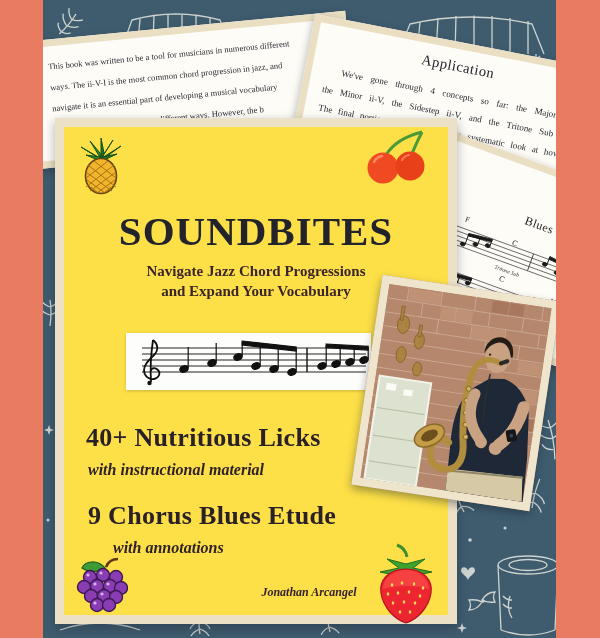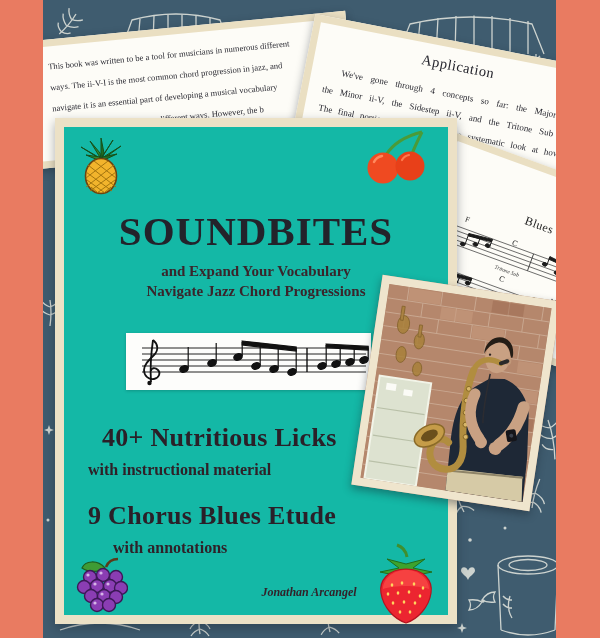--- a/index.html
+++ b/index.html
@@ -27,33 +27,33 @@
   #app-page .frag{text-align:right;padding-right:26px;line-height:23px;}
   #app-page .gap{height:10px;}
   #blues-page{left:415px;top:165px;width:225px;height:185px;transform:rotate(20deg);z-index:4;
               box-sizing:border-box;}
   #blues-page .bt{position:absolute;left:0;top:44px;width:100%;text-align:center;
                   font-size:12px;letter-spacing:.5px;color:#222;}
   .chord{position:absolute;font-size:8px;color:#222;font-family:"Liberation Serif",serif;}
   .tiny-label{position:absolute;font-size:5.5px;font-style:italic;color:#333;}
   
   #card{position:absolute;left:55px;top:118px;width:402px;height:506px;z-index:5;
-        background:#14b8a6;border:9px solid #ece1c6;box-sizing:border-box;
+        background:#fde047;border:9px solid #ece1c6;box-sizing:border-box;
         box-shadow:0 4px 10px rgba(20,30,40,.35);padding-left:24px;}
   #card .inner{position:absolute;left:0;top:0;width:384px;height:488px;}
   .fruit{position:absolute;}
   #title{position:absolute;left:0;top:80px;width:100%;text-align:center;
          font-size:41px;font-weight:600;letter-spacing:1px;color:#23232b;}
   #subtitle{position:absolute;left:0;top:134px;width:100%;text-align:center;
             font-size:15px;font-weight:600;line-height:20px;color:#3a252b;}
   #music-strip{position:absolute;left:62px;top:206px;width:245px;height:57px;
                background:#fdfdfb;box-shadow:0 1px 3px rgba(0,0,0,.2);}
   .feat-title{position:absolute;font-size:26px;font-weight:600;color:#2a2028;letter-spacing:.3px;}
-  .feat-sub{position:absolute;font-size:16px;font-weight:600;color:#2f2128;}
-  #f1t{left:38px;top:296px;} #f1s{left:24px;top:334px;}
+  .feat-sub{position:absolute;font-size:16px;font-style:italic;font-weight:600;color:#2f2128;}
+  #f1t{left:22px;top:296px;} #f1s{left:24px;top:334px;}
   #f2t{left:24px;top:374px;} #f2s{left:26px;top:412px;margin-left:23px;}
   #author{position:absolute;left:130px;top:458px;width:230px;text-align:center;
           font-size:12px;font-style:italic;font-weight:600;color:#33222a;}
   
   #photo{position:absolute;left:366px;top:287px;width:180px;height:212px;z-index:6;
          transform:rotate(8.5deg);background:#b58c72;border:8px solid #efe5cd;
          box-sizing:border-box;box-shadow:0 4px 9px rgba(20,30,40,.4);}
 </style>
 </head>
 <body>
@@ -244,22 +244,22 @@
         <path d="M62 5 C 50 8 34 15 26 28" stroke="#4a9b38" stroke-width="3" fill="none"></path>
         <path d="M62 5 C 57 15 53 23 51 30" stroke="#4a9b38" stroke-width="3" fill="none"></path>
         <circle cx="23" cy="41" r="15.5" fill="#ef4a21"></circle>
         <circle cx="50" cy="39" r="14.5" fill="#e84019"></circle>
         <path d="M14 35 a11 11 0 0 1 8 -6" stroke="#ff8a5e" stroke-width="2.5" fill="none" stroke-linecap="round"></path>
         <path d="M42 33 a10 10 0 0 1 7 -5" stroke="#ff7a4e" stroke-width="2.2" fill="none" stroke-linecap="round"></path>
       </svg>
 
       <div id="title">SOUNDBITES</div>
       <div id="subtitle">
+        <div>Navigate Jazz Chord Progressions</div>
         <div>and Expand Your Vocabulary</div>
-        <div>Navigate Jazz Chord Progressions</div>
       </div>
 
       <div id="music-strip">
         <svg width="245" height="57" viewBox="0 0 245 57">
           <g stroke="#222" stroke-width="1">
               <path d="M16 15 H240 M16 21 H240 M16 27 H240 M16 33 H240 M16 39 H240"></path>
             </g>
           <g stroke="#111" fill="none" stroke-width="1.8">
             <path d="M27 7 C32 11 33 17 28 22 C22 28 18 32 18 37 C18 43 23 47 28 46 C33 45 35 40 32 37 C29 34 25 35 25 38"></path>
             <path d="M27 7 C25 21 24 35 25 49"></path>

